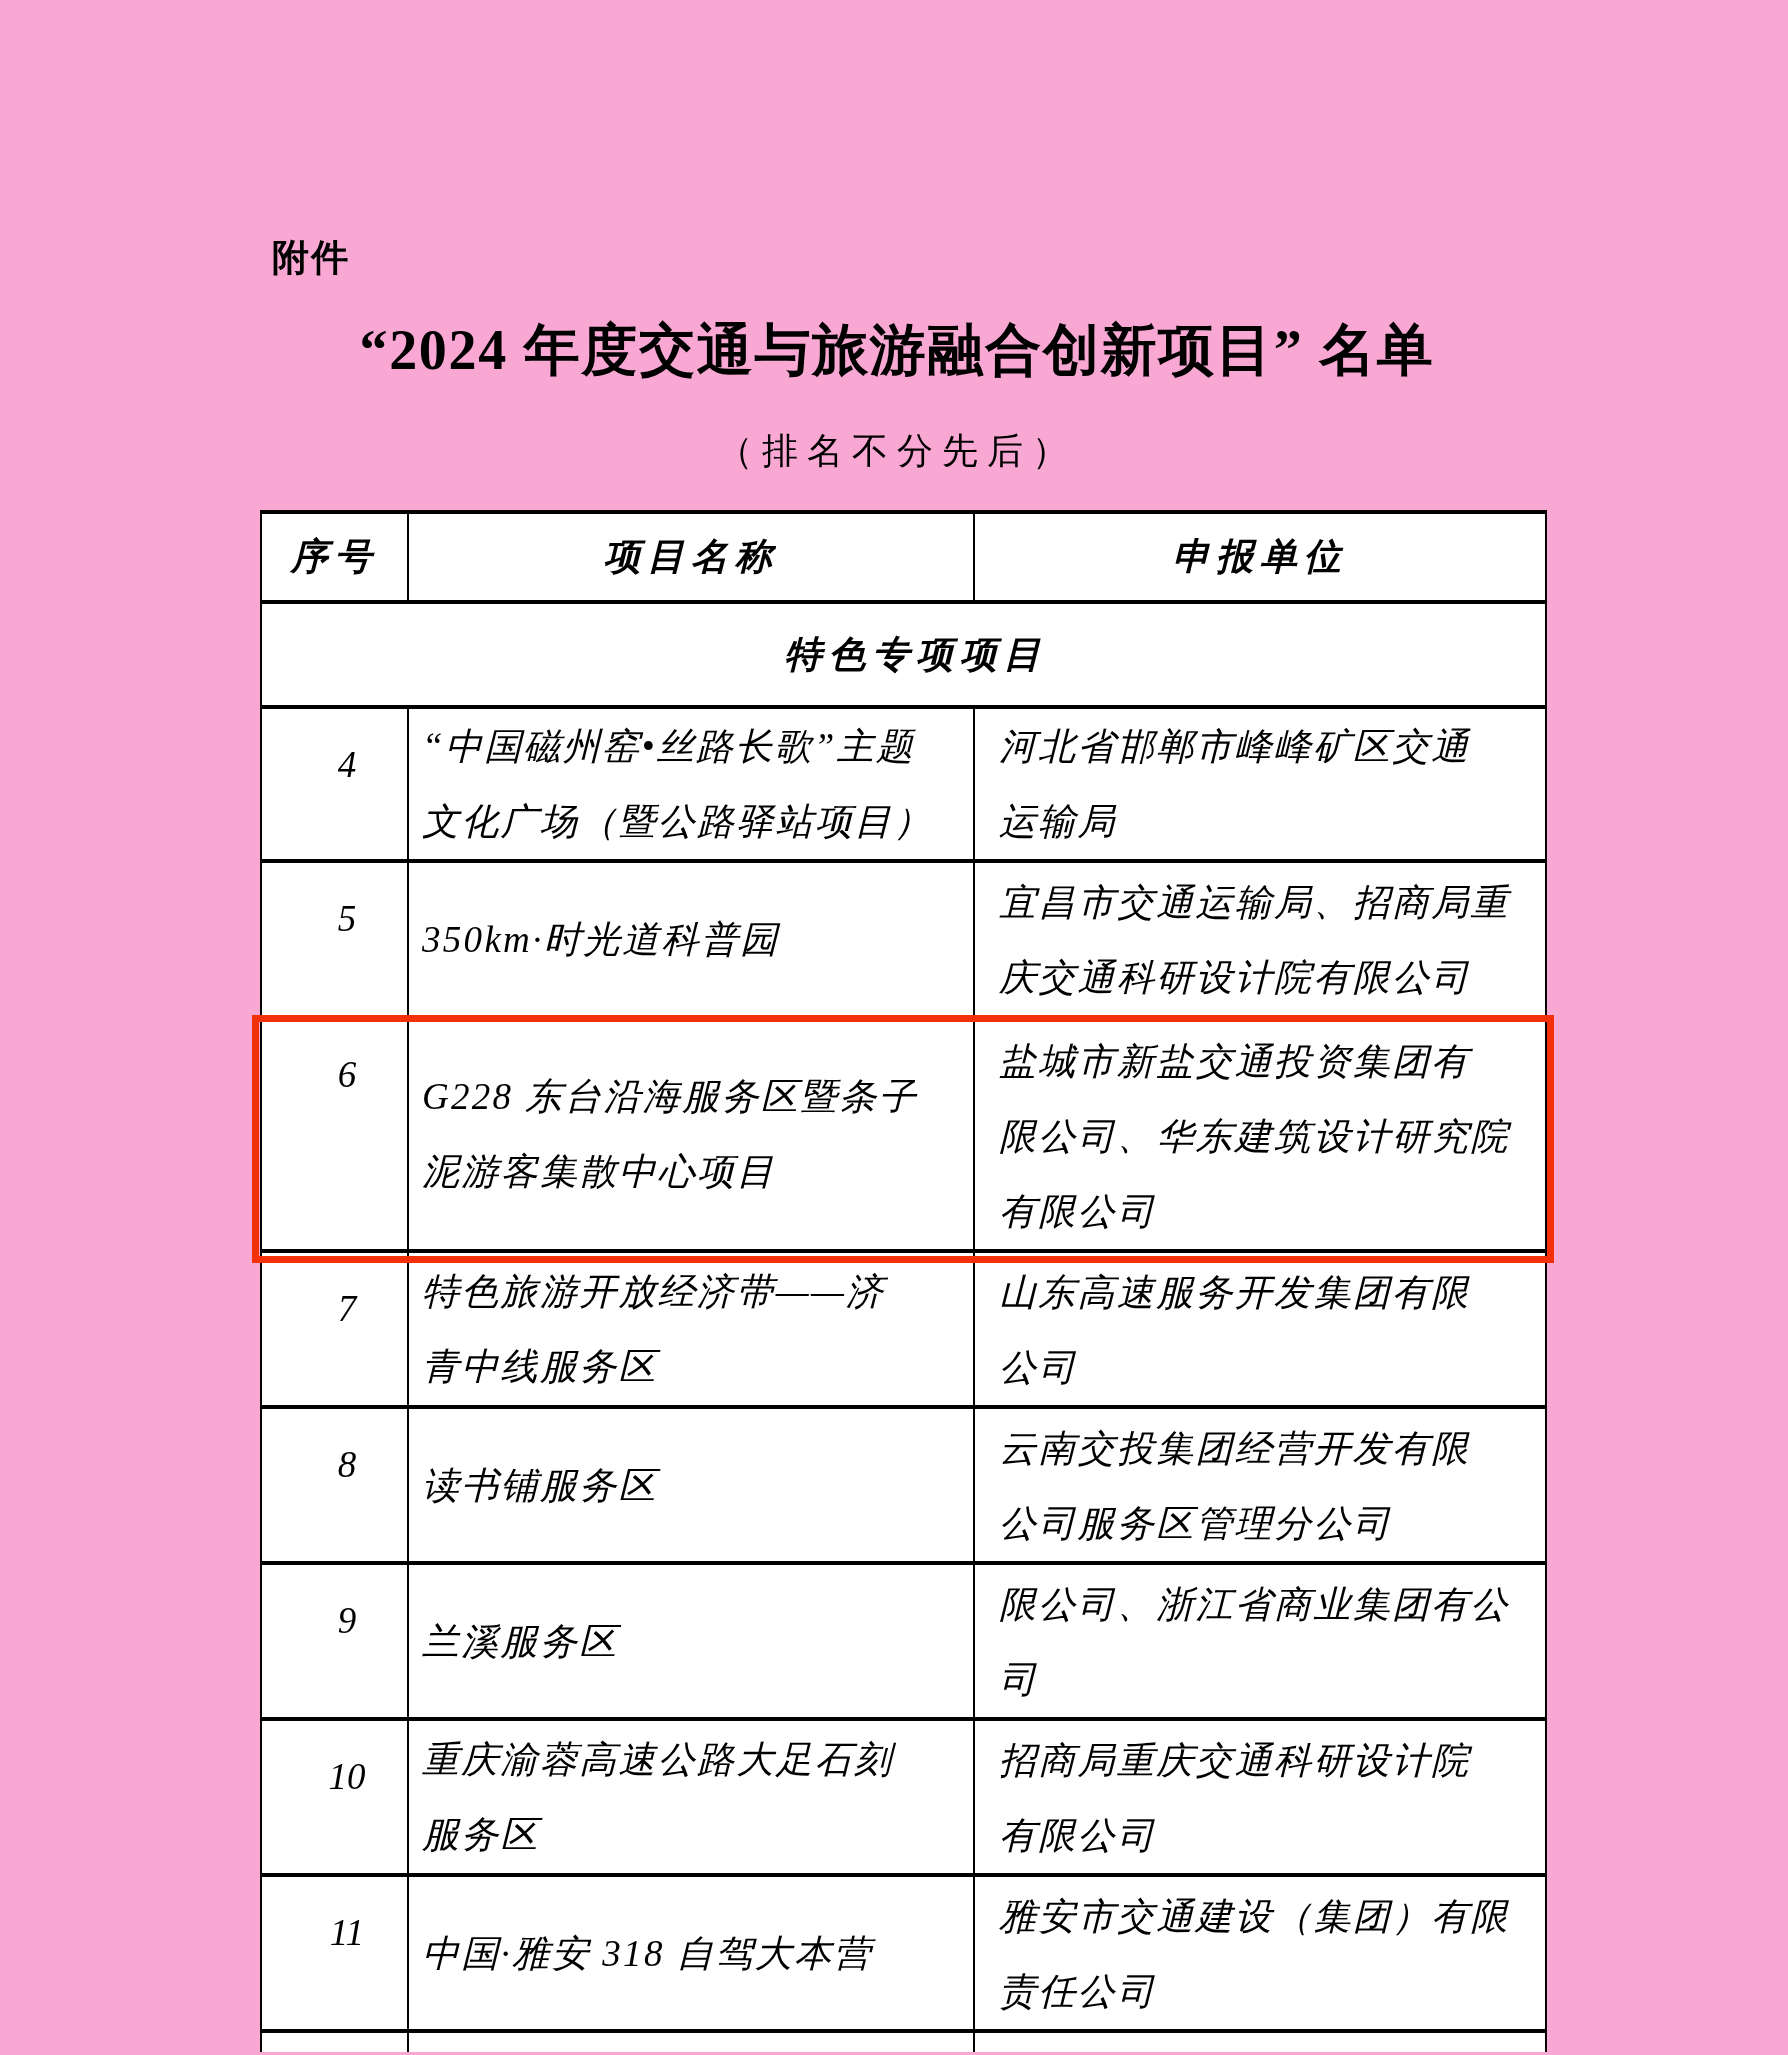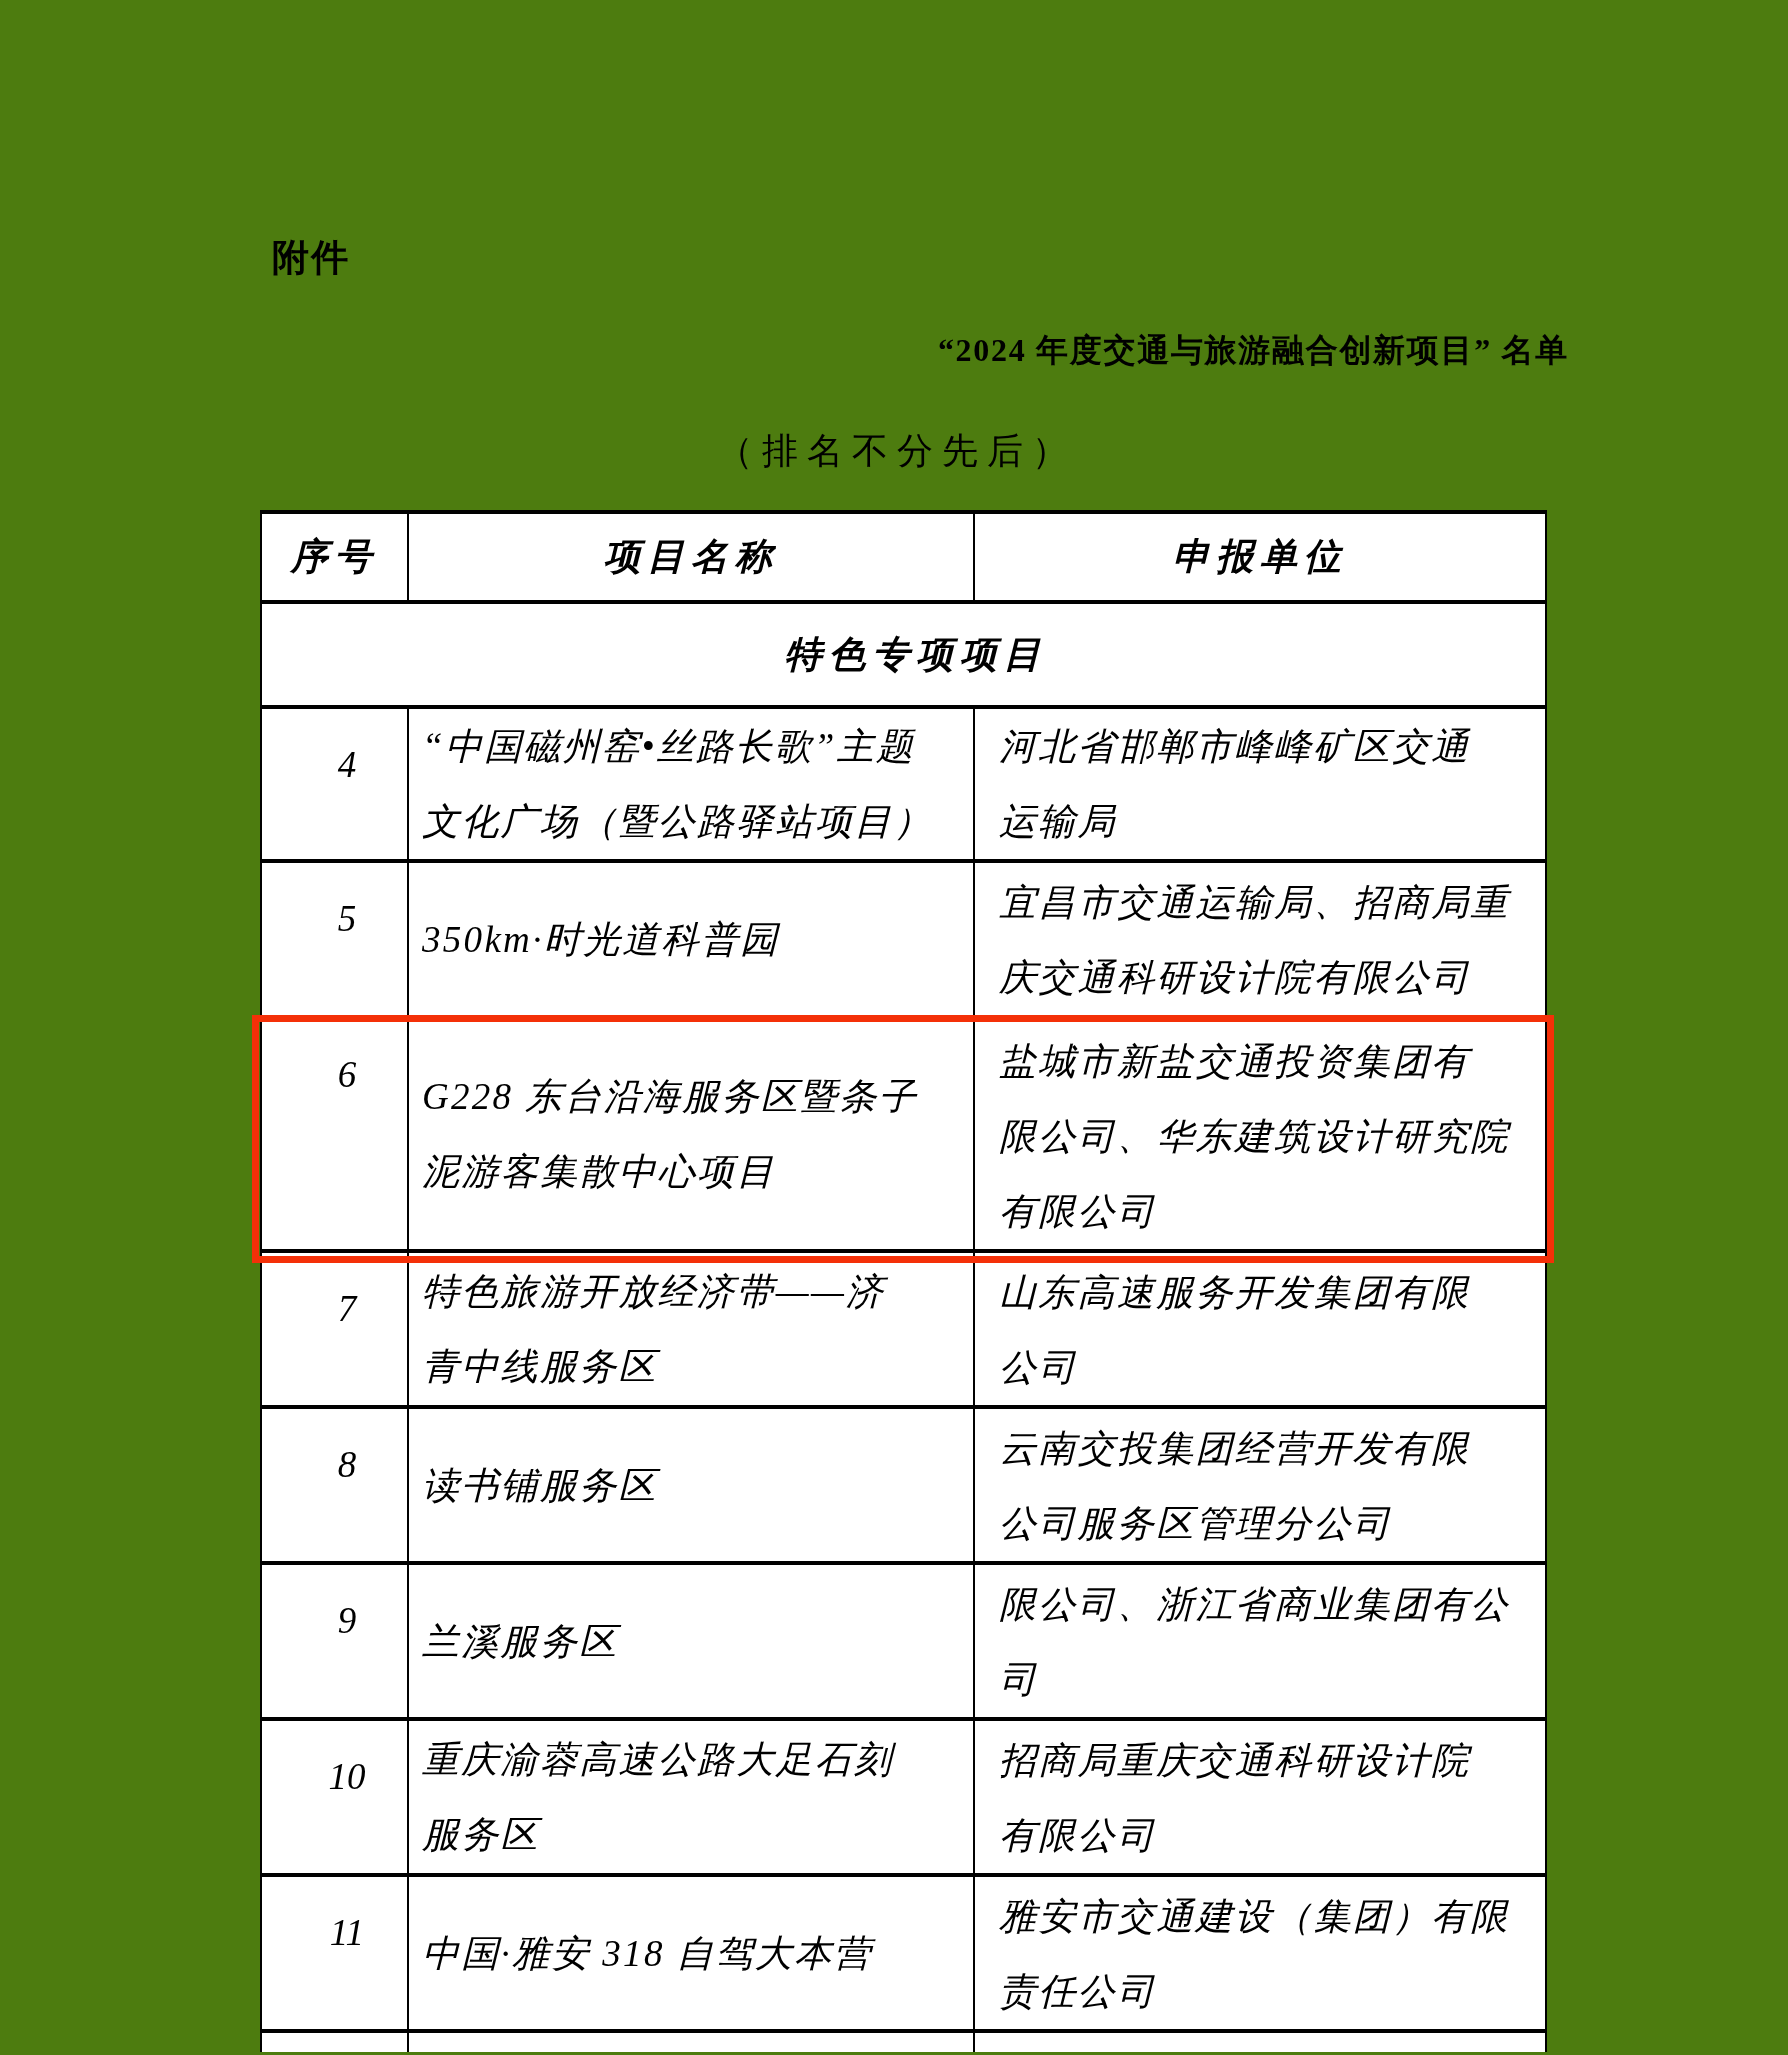--- a/index.html
+++ b/index.html
@@ -1,41 +1,41 @@
 <!DOCTYPE html>
 <html style="font-size:9px"><head>
 <meta charset="utf-8">
 <style>
   html, body { margin: 0; padding: 0; background: #e8e8e8; }
   .page {
     position: relative;
     width: 1789px;
     height: 2056px;
-    background: #4d7c0f;
+    background: #f9a8d4;
     color: #000000;
     font-family: "Liberation Serif", "DejaVu Serif", serif;
     overflow: hidden;
   }
   .attachment-label {
     position: absolute;
     left: 272px;
     top: 235px;
     font-size: 37px;
     line-height: 45px;
     font-weight: 700;
     font-family: "Liberation Sans", "DejaVu Sans", sans-serif;
     letter-spacing: 2.3px;
   }
   .doc-title {
     position: absolute;
     left: 225px;
     top: 319px;
     width: 1344px;
-    text-align: right;
-    font-size: 32px;
+    text-align: center;
+    font-size: 56px;
     line-height: 62px;
     font-weight: 700;
     letter-spacing: 1.7px;
   }
   .doc-subtitle {
     position: absolute;
     left: 225px;
     top: 429px;
     width: 1344px;
     text-align: center;

